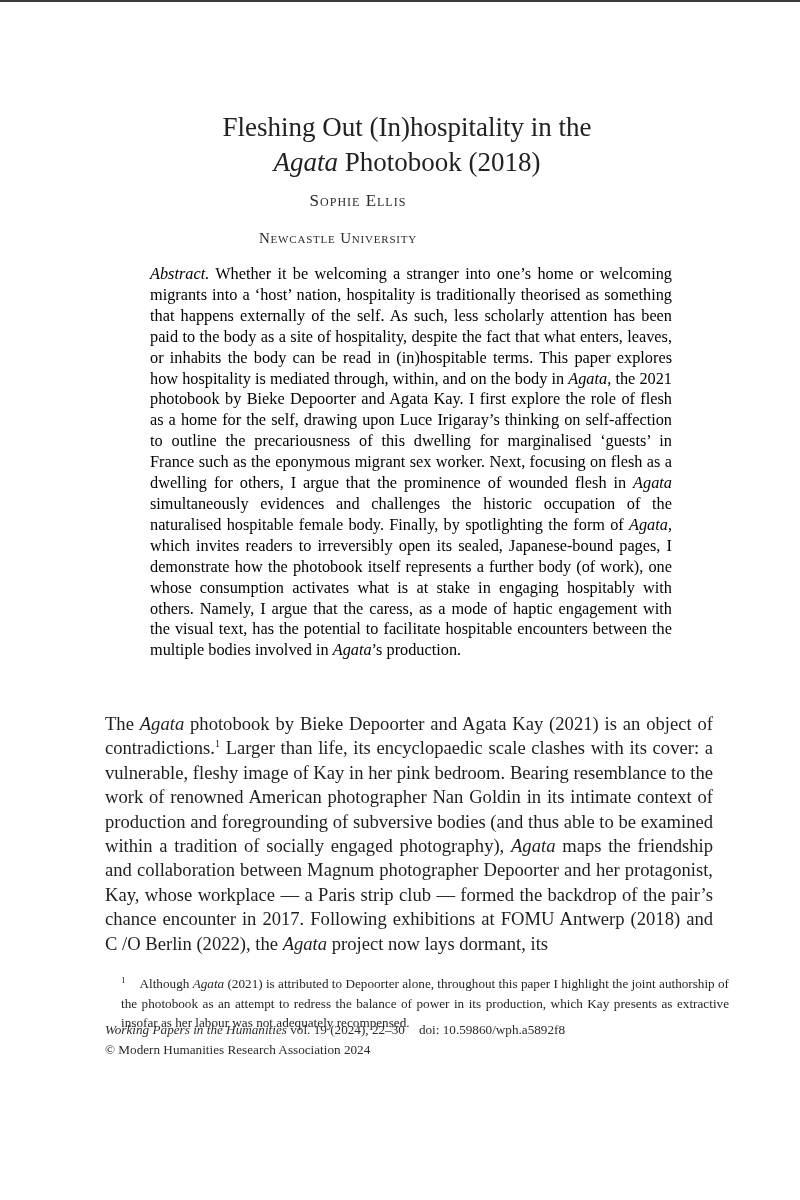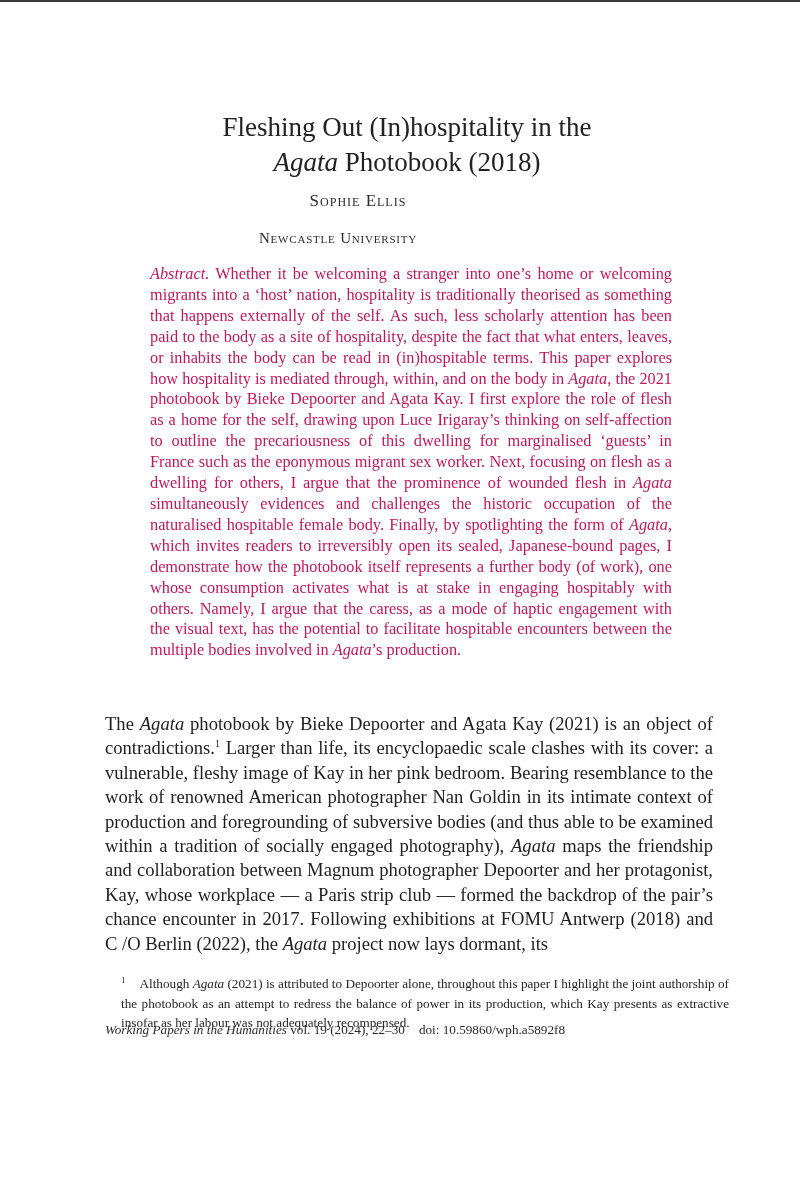--- a/index.html
+++ b/index.html
@@ -54,21 +54,21 @@
       font-variant: small-caps;
       color: #2a2a2a;
     }
     .abstract {
       position: absolute;
       left: 150px; top: 264px;
       width: 522px;
       font-size: 16.3px;
       line-height: 20.9px;
       text-align: justify;
-      color: #be185d;
+      color: #000000;
       margin: 0;
     }
     .abstract .lbl { font-style: italic; }
     .abstract i { font-style: italic; }
     .body-text {
       position: absolute;
       left: 105px; top: 712px;
       width: 608px;
       font-size: 18.6px;
       line-height: 24.4px;
@@ -125,13 +125,14 @@
 <div class="affiliation">Newcastle University</div>
 
 <p class="abstract"><span class="lbl">Abstract.</span><span> Whether it be welcoming a stranger into one’s home or welcoming migrants into a ‘host’ nation, hospitality is traditionally theorised as something that happens externally of the self. As such, less scholarly attention has been paid to the body as a site of hospitality, despite the fact that what enters, leaves, or inhabits the body can be read in (in)hospitable terms. This paper explores how hospitality is mediated through, within, and on the body in </span><i>Agata</i><span>, the 2021 photobook by Bieke Depoorter and Agata Kay. I first explore the role of flesh as a home for the self, drawing upon Luce Irigaray’s thinking on self-affection to outline the precariousness of this dwelling for marginalised ‘guests’ in France such as the eponymous migrant sex worker. Next, focusing on flesh as a dwelling for others, I argue that the prominence of wounded flesh in </span><i>Agata</i><span> simultaneously evidences and challenges the historic occupation of the naturalised hospitable female body. Finally, by spotlighting the form of </span><i>Agata</i><span>, which invites readers to irreversibly open its sealed, Japanese-bound pages, I demonstrate how the photobook itself represents a further body (of work), one whose consumption activates what is at stake in engaging hospitably with others. Namely, I argue that the caress, as a mode of haptic engagement with the visual text, has the potential to facilitate hospitable encounters between the multiple bodies involved in </span><i>Agata</i><span>’s production.</span></p>
 
 <p class="body-text"><span>The </span><i>Agata</i><span> photobook by Bieke Depoorter and Agata Kay (2021) is an object of contradictions.</span><sup>1</sup><span> Larger than life, its encyclopaedic scale clashes with its cover: a vulnerable, fleshy image of Kay in her pink bedroom. Bearing resemblance to the work of renowned American photographer Nan Goldin in its intimate context of production and foregrounding of subversive bodies (and thus able to be examined within a tradition of socially engaged photography), </span><i>Agata</i><span> maps the friendship and collaboration between Magnum photographer Depoorter and her protagonist, Kay, whose workplace — a Paris strip club — formed the backdrop of the pair’s chance encounter in 2017. Following exhibitions at FOMU Antwerp (2018) and C /O Berlin (2022), the </span><i>Agata</i><span> project now lays dormant, its</span></p>
 
 <p class="footnote"><span class="fn-num">1</span><span>Although </span><i>Agata</i><span> (2021) is attributed to Depoorter alone, throughout this paper I highlight the joint authorship of the photobook as an attempt to redress the balance of power in its production, which Kay presents as extractive insofar as her labour was not adequately recompensed.</span></p>
 
 <div class="journal-info">
   <div><i>Working Papers in the Humanities</i><span> vol. 19 (2024), 22–30</span><span class="doi">doi: 10.59860/wph.a5892f8</span></div>
+  <div>© Modern Humanities Research Association 2024</div>
 </div>
 
 </body></html>

